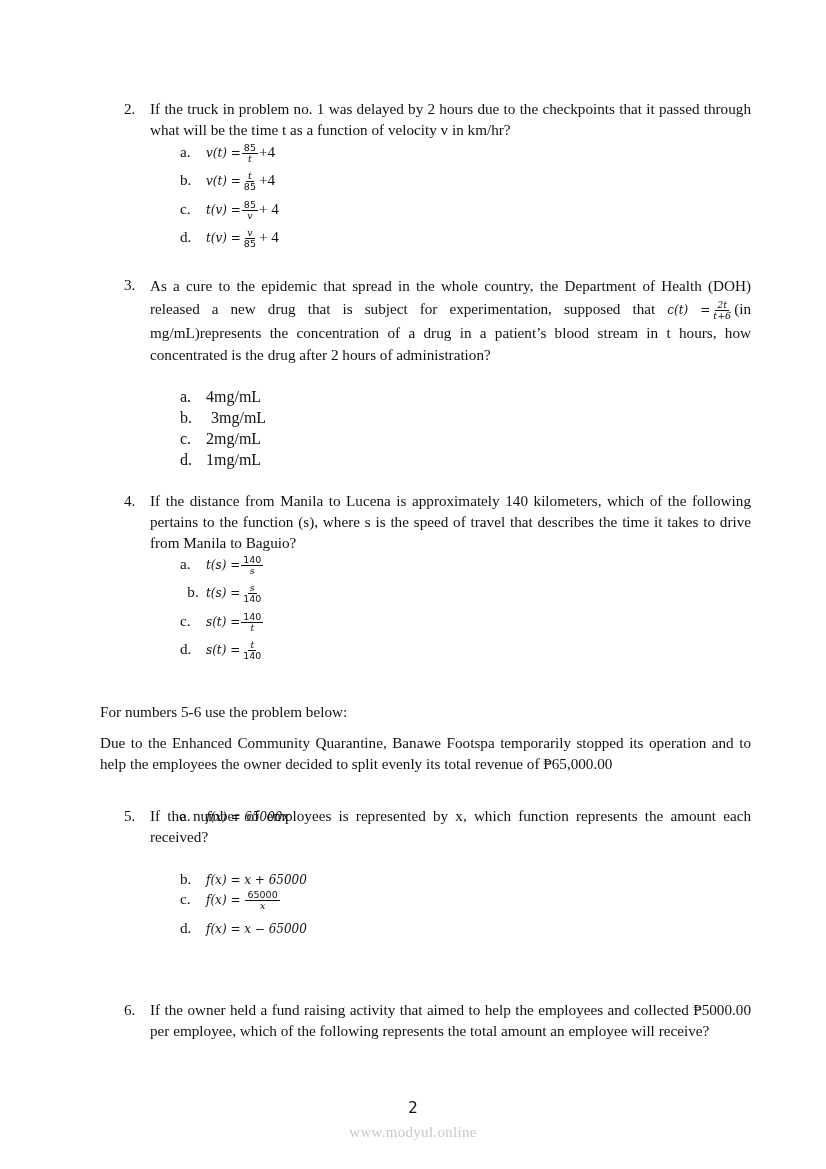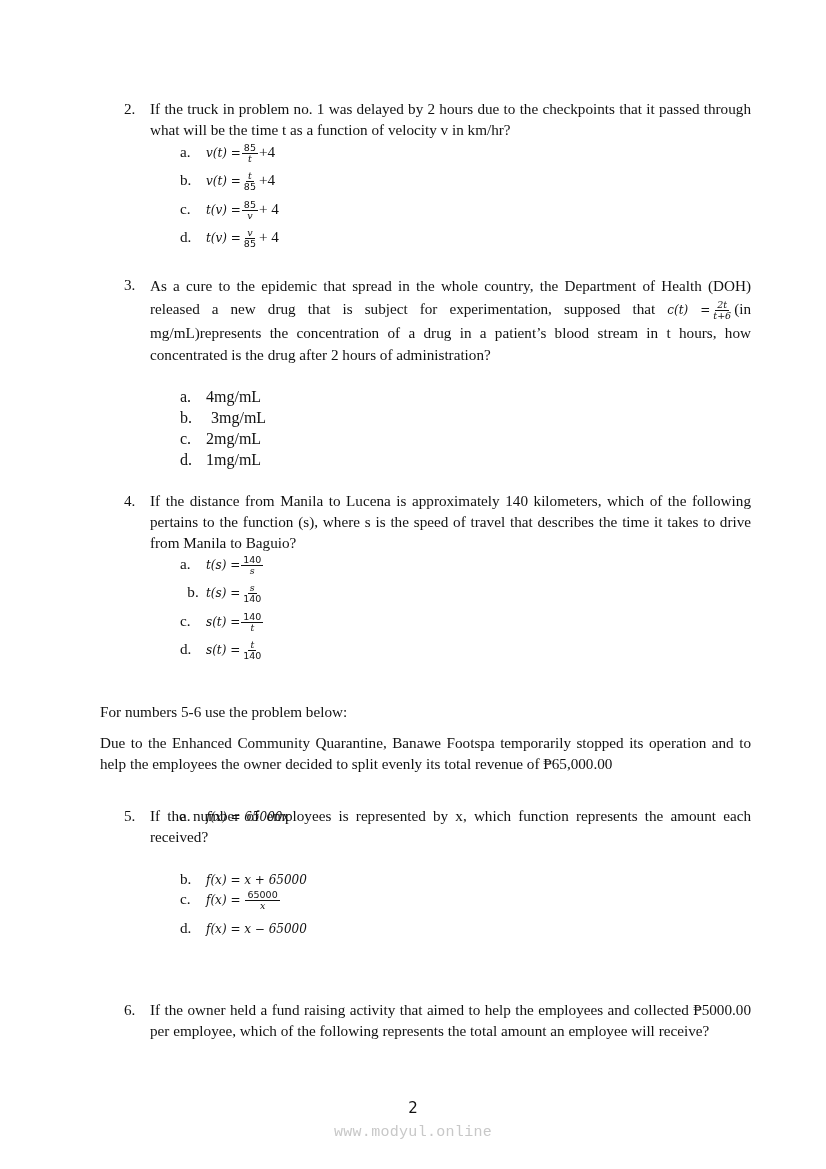--- a/index.html
+++ b/index.html
@@ -16,21 +16,21 @@
   .up { font-style: normal; }
   .frac { display: inline-flex; flex-direction: column; align-items: center; vertical-align: middle;
           font-family: "DejaVu Sans", sans-serif; font-size: 9.5px; line-height: 10px; margin: 0 1px; }
   .frac .n { padding: 0 2px; border-bottom: 1px solid #111; }
   .frac .d { padding: 0 2px; }
   .frac .it { font-style: italic; font-family: "DejaVu Serif", serif; }
   .plain { position: absolute; left: 100px; width: 651px; font-size: 15.2px; line-height: 20.8px; text-align: justify; }
   .pnum { position: absolute; left: 0; width: 826px; top: 1099px; text-align: center;
           font-family: "DejaVu Sans", sans-serif; font-size: 15px; color: #111; }
   .wm { position: absolute; left: 0; width: 826px; top: 1124px; text-align: center;
-        font-family: Liberation Mono, monospace; font-size: 15px; color: #c8c8c8; letter-spacing: 0.3px; }
+        font-family: Liberation Serif, serif; font-size: 15px; color: #c8c8c8; letter-spacing: 0.3px; }
 </style>
 </head>
 <body>
 
 <div class="page">
 
   <div class="q" style="top:99px;">
     <span class="num">2.</span>
     <div class="text">If the truck in problem no. 1 was delayed by 2 hours due to the checkpoints that it passed through what will be the time t as a function of velocity v in km/hr?</div>
   </div>

